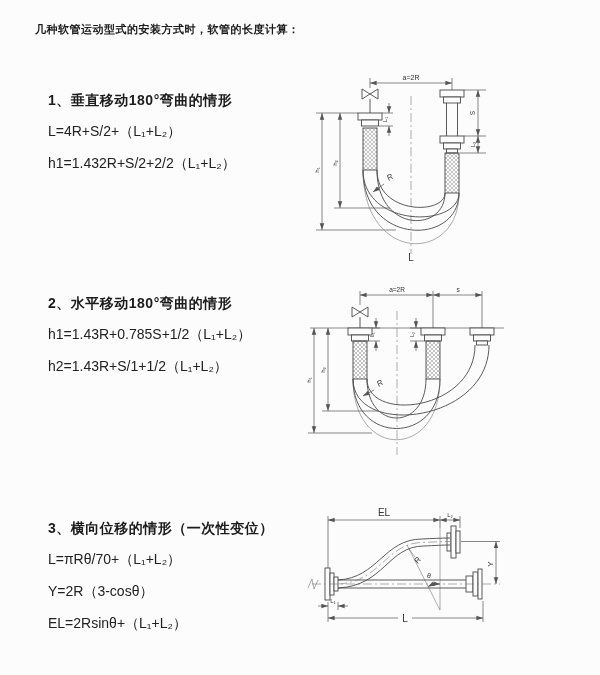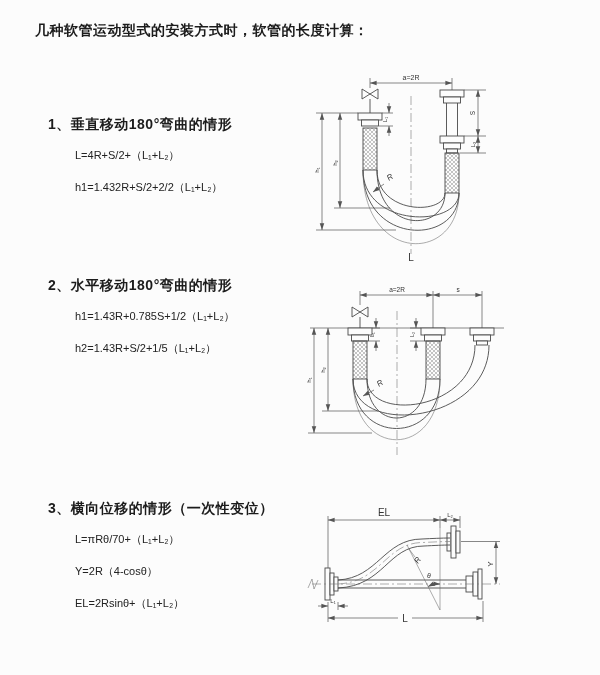--- a/index.html
+++ b/index.html
@@ -3,59 +3,59 @@
 <meta charset="utf-8">
 <style>
   html,body{margin:0;padding:0;}
   body{
     width:600px;height:675px;position:relative;overflow:hidden;
     background:#fcfcfc;color:#1c1c1c;
     font-family:"Liberation Sans", sans-serif;
   }
   .title{
     position:absolute;left:35px;top:22px;
-    font-size:14px;font-weight:bold;letter-spacing:0.5px;
+    font-size:11px;font-weight:bold;letter-spacing:0.5px;
   }
   .section{position:absolute;left:48px;width:270px;}
   .sec-heading{font-size:14px;font-weight:bold;margin-bottom:12px;letter-spacing:0.5px;}
   .formula{
-    margin-left:27px;margin-bottom:13px;
-    font-size:11px;line-height:19px;color:#222;
+    margin-bottom:13px;
+    font-size:14px;line-height:19px;color:#222;
     white-space:nowrap;
   }
   .diagram{position:absolute;}
   svg text{font-family:"Liberation Sans", sans-serif;fill:#333;}
   .obj{stroke:#4a4a4a;stroke-width:0.9;fill:none;}
   .objf{stroke:#4a4a4a;stroke-width:0.9;fill:#fcfcfc;}
   .dim{stroke:#555;stroke-width:0.7;fill:none;}
   .thin{stroke:#666;stroke-width:0.55;fill:none;}
   .cl{stroke:#777;stroke-width:0.6;fill:none;stroke-dasharray:9 3 2 3;}
   .braid{stroke:#4a4a4a;stroke-width:0.9;}
 </style>
 </head>
 <body>
 
 <div class="title">几种软管运动型式的安装方式时，软管的长度计算：</div>
 
-<div class="section" style="top:116px">
+<div class="section" style="top:92px">
   <div class="sec-heading">1、垂直移动180°弯曲的情形</div>
   <div class="formula">L=4R+S/2+（L₁+L₂）</div>
   <div class="formula">h1=1.432R+S/2+2/2（L₁+L₂）</div>
 </div>
 
-<div class="section" style="top:277px">
+<div class="section" style="top:295px">
   <div class="sec-heading">2、水平移动180°弯曲的情形</div>
   <div class="formula">h1=1.43R+0.785S+1/2（L₁+L₂）</div>
-  <div class="formula">h2=1.43R+S/2+1/5（L₁+L₂）</div>
+  <div class="formula">h2=1.43R+S/1+1/2（L₁+L₂）</div>
 </div>
 
-<div class="section" style="top:500px">
+<div class="section" style="top:520px">
   <div class="sec-heading">3、横向位移的情形（一次性变位）</div>
   <div class="formula">L=πRθ/70+（L₁+L₂）</div>
-  <div class="formula">Y=2R（4-cosθ）</div>
+  <div class="formula">Y=2R（3-cosθ）</div>
   <div class="formula">EL=2Rsinθ+（L₁+L₂）</div>
 </div>
 
 <svg class="diagram" style="left:300px;top:68px" width="270" height="200" viewBox="0 0 270 200">
   <defs>
     <marker id="ar1" viewBox="0 0 10 8" refX="9.5" refY="4" markerWidth="10" markerHeight="8" orient="auto-start-reverse">
       <path d="M0,0.8 L9.5,4 L0,7.2 Z" fill="#555"></path>
     </marker>
     <pattern id="br1" width="4" height="4" patternUnits="userSpaceOnUse">
       <path d="M0,0 L4,4 M4,0 L0,4" stroke="#8a8a8a" stroke-width="0.5"></path>

